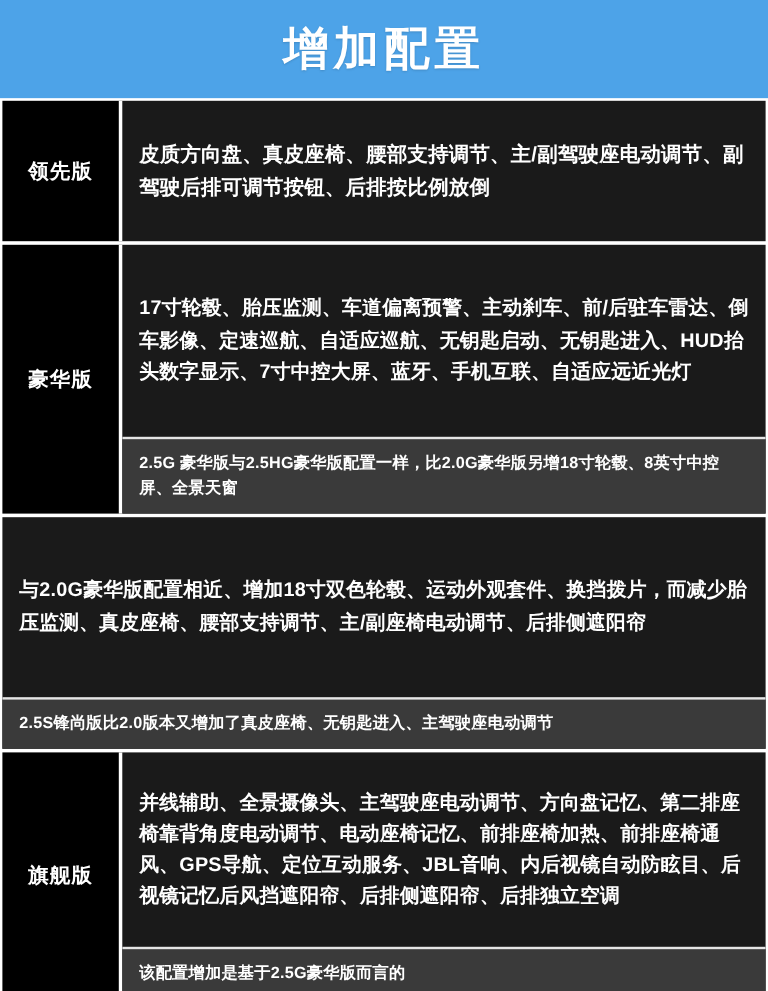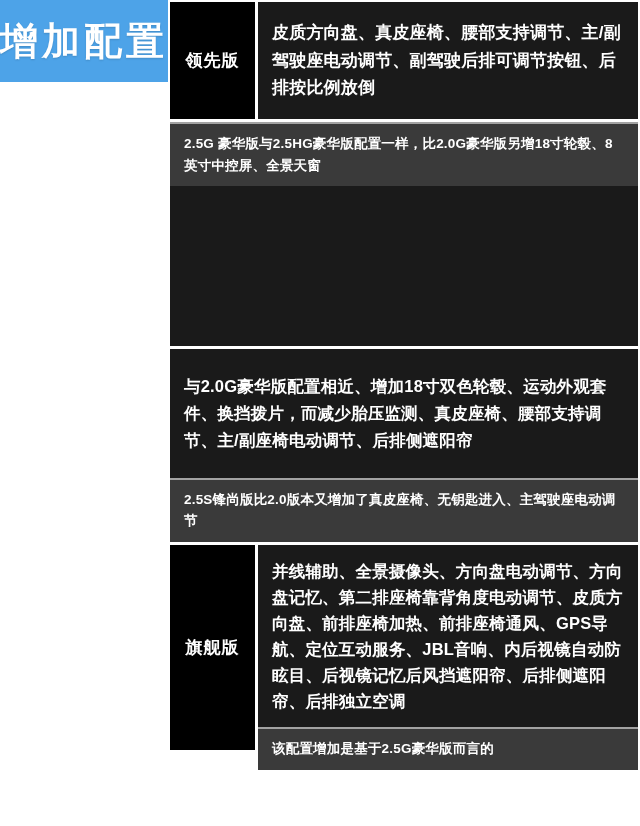--- a/index.html
+++ b/index.html
@@ -12,21 +12,21 @@
     height: 826px;
     font-family: "Liberation Sans", "DejaVu Sans", sans-serif;
     overflow: hidden;
   }
   .page {
     width: 640px;
     height: 826px;
     background: #ffffff;
     box-sizing: border-box;
     display: flex;
-    flex-direction: row;
+    flex-direction: column;
   }
   .header {
     background: #4da3e8;
     height: 82px;
     display: flex;
     align-items: center;
     justify-content: center;
     flex: none;
   }
   .header-title {
@@ -48,21 +48,21 @@
   .row {
     display: flex;
     flex-direction: row;
     border-bottom: 3px solid #ffffff;
     min-height: 0;
   }
   .row:last-child {
     border-bottom: none;
   }
   .row-label {
-    width: 88px;
+    width: 100px;
     flex: none;
     background: #000000;
     color: #ffffff;
     font-size: 17px;
     font-weight: bold;
     display: flex;
     align-items: center;
     justify-content: center;
     letter-spacing: 1px;
     border-right: 3px solid #ffffff;
@@ -86,21 +86,21 @@
     display: flex;
     align-items: center;
   }
   .content-note {
     color: #ffffff;
     font-size: 13.5px;
     font-weight: bold;
     line-height: 1.6;
     padding: 9px 12px 10px 14px;
     background: #3a3a3a;
-    border-top: 2px solid #a3a3a3;
+    border-top: 2px solid #e5e5e5;
     letter-spacing: 0.2px;
   }
   .row-1 { height: 117px; }
   .row-2 { height: 224px; }
   .row-3 { height: 193px; }
   .row-4 { height: 205px; }
   .row-1 .content-main { font-size: 17px; }
   .row-4 .content-main { line-height: 1.58; }
 </style>
 </head>
@@ -115,34 +115,36 @@
   <div class="table">
 
     <div class="row row-1">
       <div class="row-label">领先版</div>
       <div class="row-content">
         <div class="content-main">皮质方向盘、真皮座椅、腰部支持调节、主/副驾驶座电动调节、副驾驶后排可调节按钮、后排按比例放倒</div>
       </div>
     </div>
 
     <div class="row row-2">
+      <div class="row-label">豪华版</div>
       <div class="row-content">
+        <div class="content-main">17寸轮毂、胎压监测、车道偏离预警、主动刹车、前/后驻车雷达、倒车影像、定速巡航、自适应巡航、无钥匙启动、无钥匙进入、HUD抬头数字显示、7寸中控大屏、蓝牙、手机互联、自适应远近光灯</div>
         <div class="content-note">2.5G 豪华版与2.5HG豪华版配置一样，比2.0G豪华版另增18寸轮毂、8英寸中控屏、全景天窗</div>
       </div>
     </div>
 
     <div class="row row-3">
       <div class="row-content">
         <div class="content-main">与2.0G豪华版配置相近、增加18寸双色轮毂、运动外观套件、换挡拨片，而减少胎压监测、真皮座椅、腰部支持调节、主/副座椅电动调节、后排侧遮阳帘</div>
         <div class="content-note">2.5S锋尚版比2.0版本又增加了真皮座椅、无钥匙进入、主驾驶座电动调节</div>
       </div>
     </div>
 
     <div class="row row-4">
       <div class="row-label">旗舰版</div>
       <div class="row-content">
-        <div class="content-main">并线辅助、全景摄像头、方向盘电动调节、方向盘记忆、第二排座椅靠背角度电动调节、皮质方向盘、前排座椅加热、前排座椅通风、GPS导航、定位互动服务、JBL音响、内后视镜自动防眩目、后视镜记忆后风挡遮阳帘、后排侧遮阳帘、后排独立空调</div>
+        <div class="content-main">并线辅助、全景摄像头、主驾驶座电动调节、方向盘记忆、第二排座椅靠背角度电动调节、电动座椅记忆、前排座椅加热、前排座椅通风、GPS导航、定位互动服务、JBL音响、内后视镜自动防眩目、后视镜记忆后风挡遮阳帘、后排侧遮阳帘、后排独立空调</div>
         <div class="content-note">该配置增加是基于2.5G豪华版而言的</div>
       </div>
     </div>
 
   </div>
 </div>
 
 </body></html>

